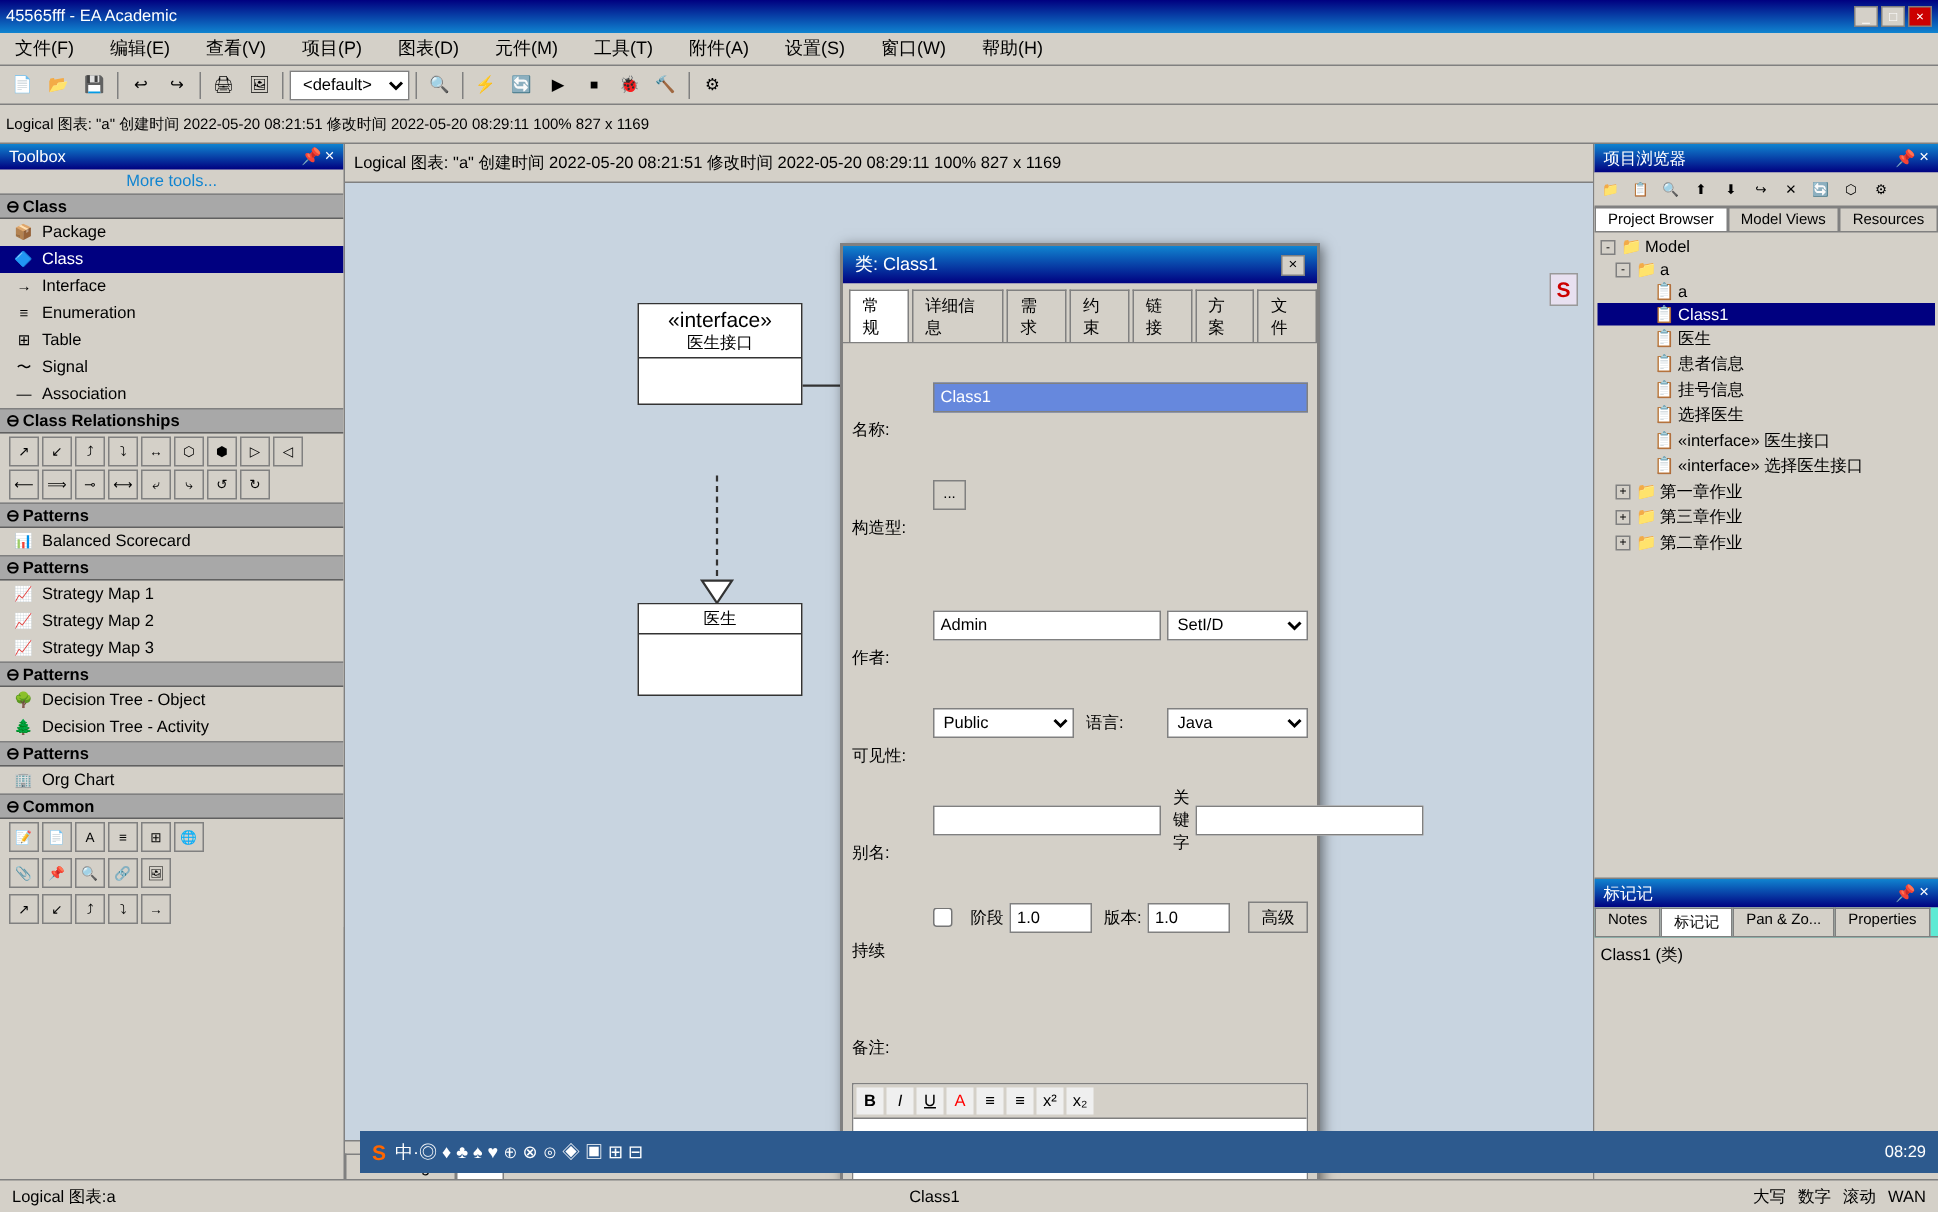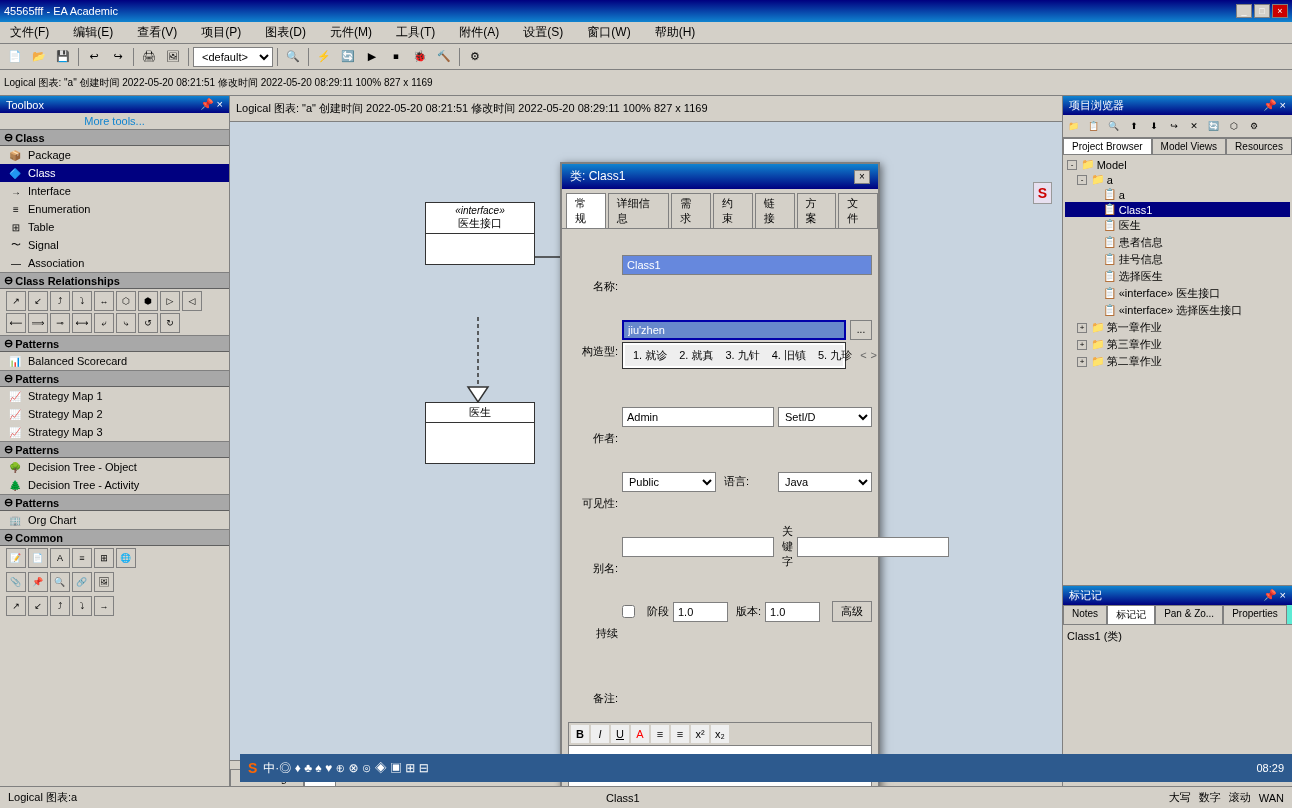--- a/index.html
+++ b/index.html
@@ -37,21 +37,21 @@
     .toolbox-icon { width: 16px; height: 16px; display: flex; align-items: center; justify-content: center; font-size: 10px; }
     .toolbox-tools-row { display: flex; gap: 2px; padding: 2px 6px; flex-wrap: wrap; }
     .toolbox-tool { width: 20px; height: 20px; background: #d4d0c8; border: 1px solid #808080; display: flex; align-items: center; justify-content: center; font-size: 9px; cursor: pointer; }
 
     
     .canvas-area { flex: 1; background: #b0c4de; position: relative; overflow: hidden; }
     .canvas-header { height: 26px; background: #d4d0c8; border-bottom: 1px solid #808080; display: flex; align-items: center; padding: 0 6px; font-size: 11px; gap: 8px; }
     .canvas-content { position: relative; width: 100%; height: calc(100% - 26px - 26px); background: #c8d8e8; }
     .uml-class { position: absolute; background: white; border: 1px solid #333; min-width: 80px; }
     .uml-class-header { background: white; text-align: center; padding: 2px 4px; font-size: 11px; border-bottom: 1px solid #333; }
-    .uml-class-stereotype { font-size: 10px; font-style: italic; }
+    .uml-class-stereotype { font-size: 14px; }
     .uml-class-body { padding: 4px; min-height: 30px; }
 
     
     .canvas-tabs { height: 26px; background: #d4d0c8; display: flex; align-items: flex-end; border-top: 1px solid #808080; }
     .canvas-tab { padding: 2px 10px; background: #d4d0c8; border: 1px solid #808080; border-bottom: none; font-size: 11px; cursor: pointer; }
     .canvas-tab.active { background: white; }
 
     
     .right-panel { width: 230px; display: flex; flex-direction: column; border-left: 1px solid #808080; }
     .right-panel-top { flex: 1; background: #d4d0c8; border-bottom: 1px solid #808080; }
@@ -68,21 +68,21 @@
     .notes-tab { padding: 2px 8px; font-size: 10px; cursor: pointer; border: 1px solid #808080; border-bottom: none; background: #d4d0c8; }
     .notes-tab.active { background: white; }
     .notes-content { padding: 4px; font-size: 11px; height: calc(100% - 22px); }
     .dialog { position: absolute; background: #d4d0c8; border: 2px solid #808080; box-shadow: 2px 2px 8px rgba(0,0,0,0.5); width: 320px; }
     .dialog-title { background: linear-gradient(to bottom, #1084d0, #000080); color: white; padding: 4px 8px; font-size: 12px; display: flex; justify-content: space-between; align-items: center; cursor: move; }
     .dialog-close { width: 16px; height: 14px; background: #d4d0c8; border: 1px solid #808080; display: flex; align-items: center; justify-content: center; font-size: 10px; cursor: pointer; color: black; }
     .dialog-tabs { display: flex; background: #d4d0c8; border-bottom: 1px solid #808080; padding-top: 4px; padding-left: 4px; gap: 2px; }
     .dialog-tab { padding: 2px 8px; font-size: 11px; background: #d4d0c8; border: 1px solid #808080; border-bottom: none; cursor: pointer; }
     .dialog-tab.active { background: white; }
     .dialog-row { display: flex; align-items: center; margin-bottom: 6px; gap: 4px; }
-    .dialog-label { width: 50px; font-size: 11px; text-align: right; flex-shrink: 0; margin-top: 44px; }
+    .dialog-label { width: 50px; font-size: 11px; flex-shrink: 0; margin-top: 44px; }
     .dialog-input { flex: 1; height: 20px; border: 1px solid #808080; padding: 0 4px; font-size: 11px; background: white; }
     .dialog-input.highlighted { background: #6688dd; color: white; }
     .dialog-dropdown { flex: 1; height: 20px; border: 1px solid #808080; background: white; font-size: 11px; padding: 0 2px; }
     .autocomplete-box { position: absolute; background: white; border: 1px solid #333; z-index: 200; padding: 2px; font-size: 11px; white-space: nowrap; }
     .autocomplete-item { padding: 1px 4px; cursor: pointer; }
     .dialog-rich-text { border: 1px solid #808080; background: white; margin: 4px; }
     .rich-text-toolbar { display: flex; gap: 2px; padding: 2px; border-bottom: 1px solid #808080; background: #d4d0c8; align-items: center; }
     .rte-btn { width: 18px; height: 18px; border: 1px solid transparent; display: flex; align-items: center; justify-content: center; cursor: pointer; font-size: 11px; }
     .rich-text-area { height: 320px; background: white; padding: 4px; }
     .dialog-footer { padding: 6px; display: flex; gap: 4px; justify-content: center; background: #d4d0c8; border-top: 1px solid #808080; }
@@ -363,35 +363,20 @@
         </div>
         <div style="background:#d4d0c8; padding:6px;">
 
           <div class="dialog-row">
             <span class="dialog-label">名称:</span>
             <input class="dialog-input highlighted" value="Class1" style="flex: 1 1 0%;">
           </div>
 
           <div class="dialog-row" style="position:relative;">
             <span class="dialog-label">构造型:</span>
-            <div style="flex:1; position:relative;">
-              <input class="dialog-input" value="jiu'zhen" style="width: 100%; background: rgb(102, 136, 204); color: white; border: 2px solid rgb(0, 0, 170);">
-              
-              <div class="autocomplete-box" style="position:absolute; top:22px; left:0; right:0; z-index:200; background:white; border:1px solid #333;">
-                <div style="display:flex; align-items:center; gap:4px; padding:2px 4px; background:#eee; font-size:11px;">
-                  <span class="autocomplete-item">1. 就诊</span>
-                  <span class="autocomplete-item">2. 就真</span>
-                  <span class="autocomplete-item">3. 九针</span>
-                  <span class="autocomplete-item">4. 旧镇</span>
-                  <span class="autocomplete-item">5. 九珍</span>
-                  <span class="ime-nav">&lt;</span>
-                  <span class="ime-nav">&gt;</span>
-                </div>
-              </div>
-            </div>
             <button style="width:22px;height:20px;font-size:10px;background:#d4d0c8;border:1px solid #808080;">...</button>
           </div>
 
           <div class="dialog-row" style="margin-top:28px;">
             <span class="dialog-label">作者:</span>
             <input class="dialog-input" value="Admin" style="flex: 1 1 0%;">
             <select class="dialog-dropdown" style="width:70px;">
               <option>SetI/D</option>
             </select>
           </div>

